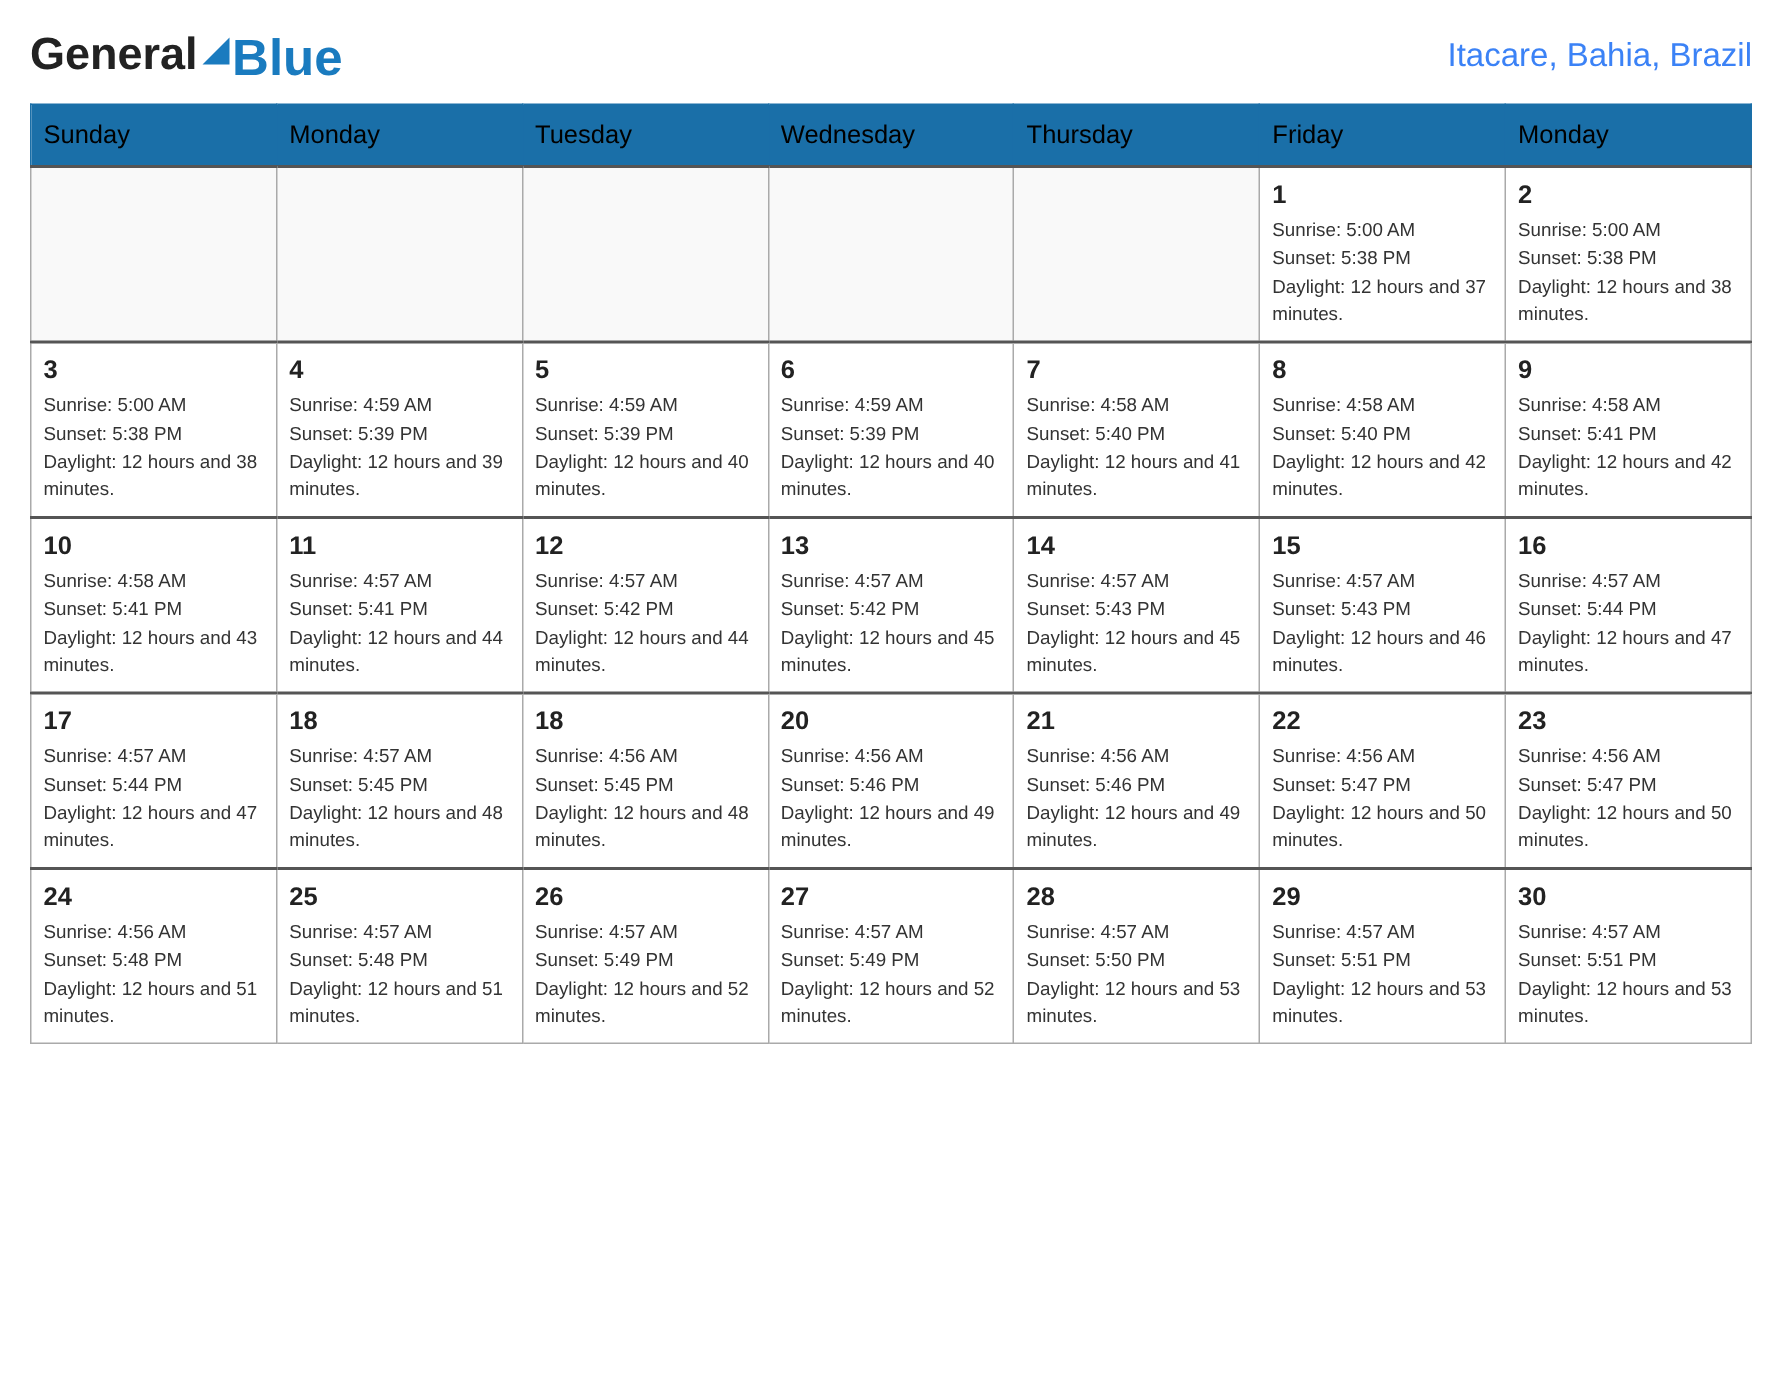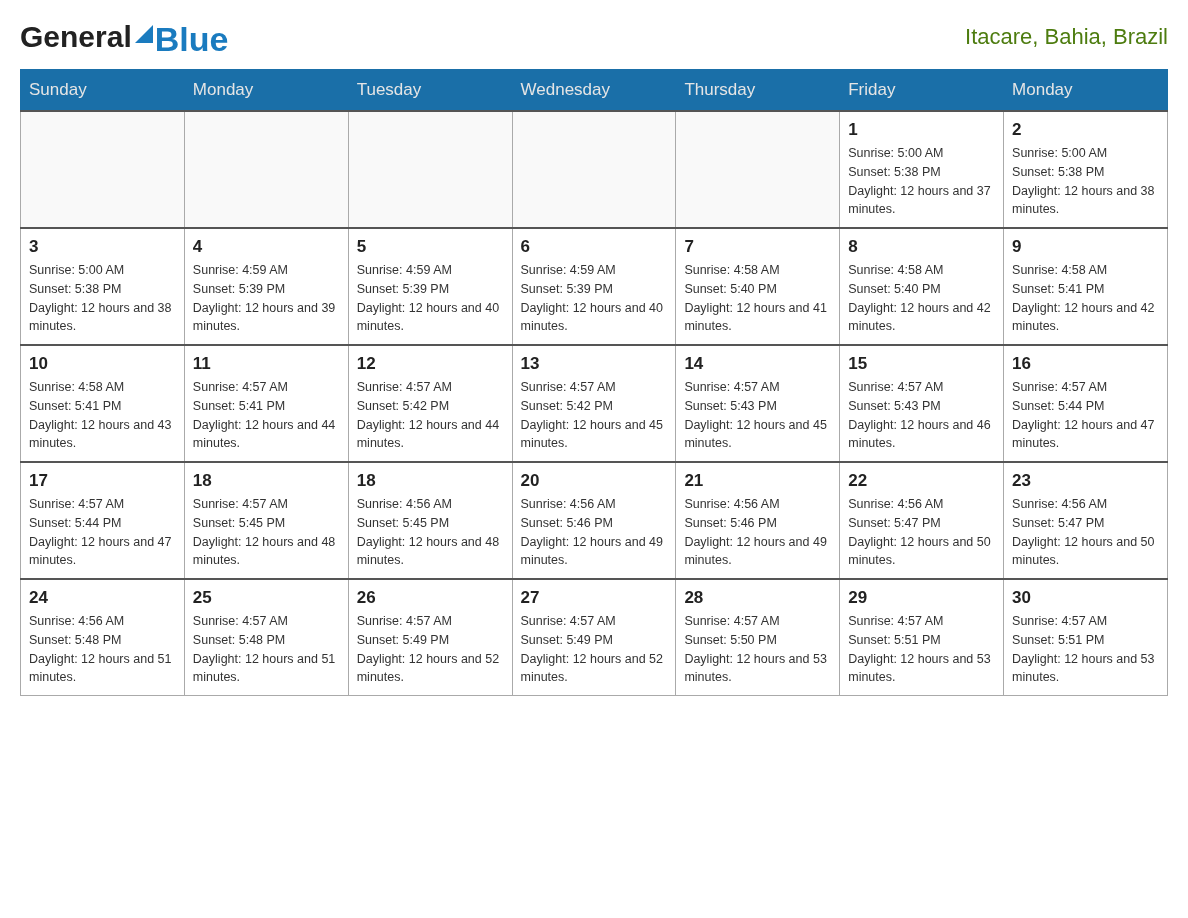--- a/index.html
+++ b/index.html
@@ -25,31 +25,31 @@
       text-align: right;
     }
     .month-title {
       font-size: 52px;
       font-weight: bold;
       color: #222;
       line-height: 1.1;
     }
     .location {
       font-size: 22px;
-      color: #4d7c0f;
+      color: #3b82f6;
       margin-top: 4px;
     }
     .calendar {
       width: 100%;
       border-collapse: collapse;
       margin-top: 10px;
     }
     .calendar th {
       background-color: #1a6fa8;
-      color: #e5e5e5;
+      color: #000000;
       font-size: 17px;
       font-weight: normal;
       padding: 10px 8px;
       text-align: left;
       border: 1px solid #1a6fa8;
     }
     .calendar td {
       vertical-align: top;
       padding: 8px;
       border: 1px solid #aaa;

